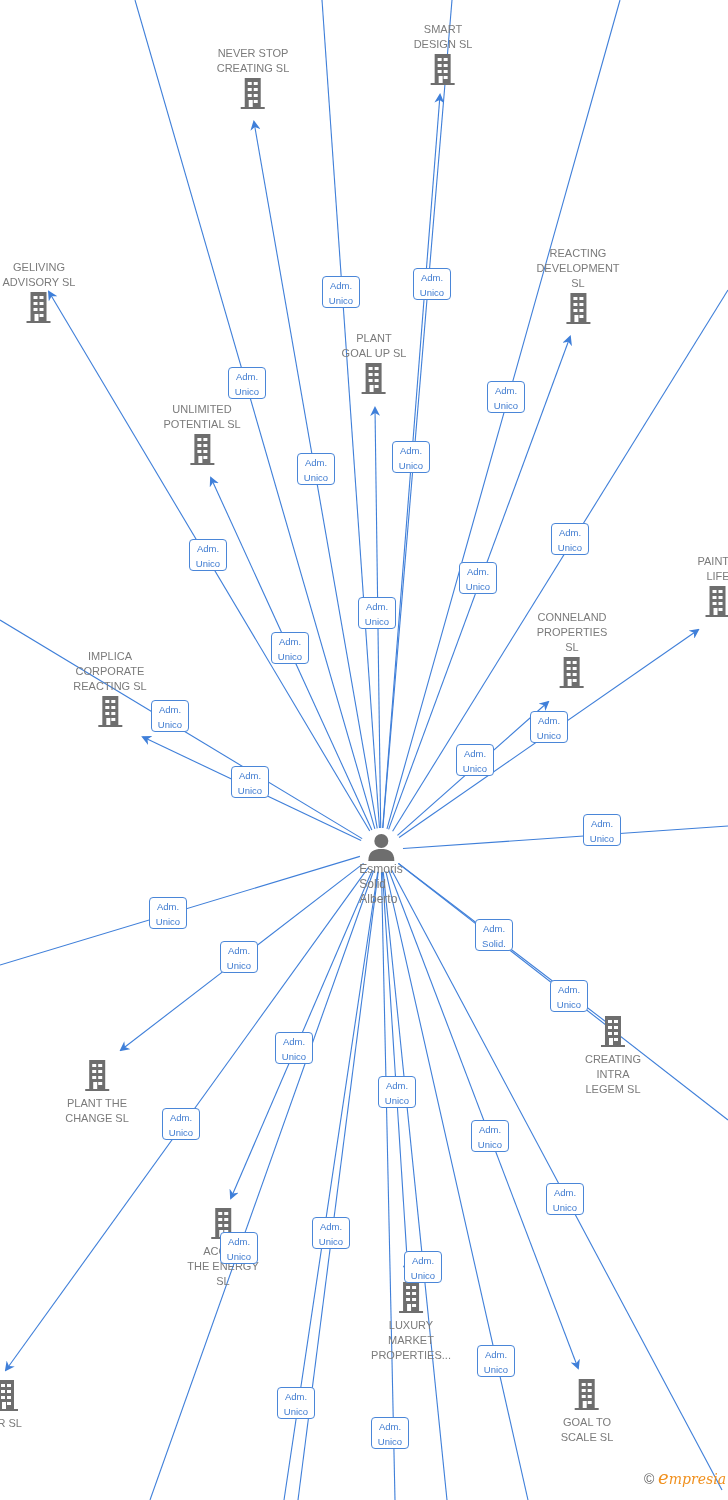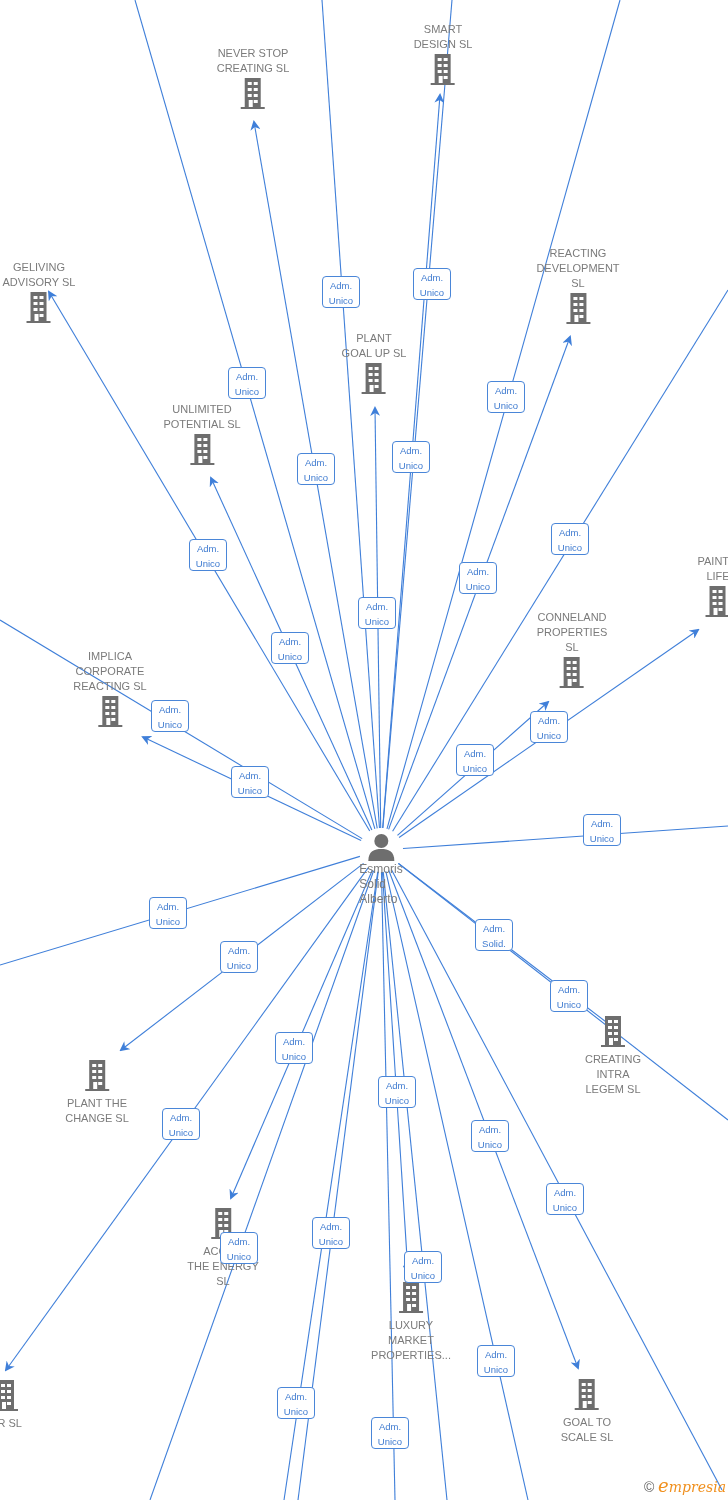--- a/index.html
+++ b/index.html
@@ -9,21 +9,21 @@
   .node { position:absolute; transform:translateX(-50%); text-align:center;
           color:#7b7b7b; font-size:11px; line-height:15px; white-space:nowrap; cursor:pointer; }
   .node .lbl { display:block; }
   .bld { display:inline-block; width:32px; height:34px; }
   .badge { position:absolute; width:38px; height:32px; box-sizing:border-box;
            border:1px solid #4a86d8; border-radius:4px; background:#fff;
            color:#3f7bd0; font-size:9.5px; line-height:15px; text-align:center;
            padding-top:1px; cursor:pointer; }
   .person { position:absolute; transform:translateX(-50%); 
             color:#7b7b7b; font-size:12px; line-height:15px; cursor:pointer; }
-  .brand { position:absolute; right:2px; bottom:4px; font-size:14px; color:#666;margin-left:32px; }
+  .brand { position:absolute; right:2px; bottom:12px; font-size:14px; color:#666;margin-left:32px; }
   .brand .e { color:#f0901e; font-family:"DejaVu Serif", serif; font-style:italic; }
 </style>
 </head>
 <body>
 
 <svg id="edges" xmlns="http://www.w3.org/2000/svg">
   <defs>
     <marker id="arr" markerWidth="10" markerHeight="10" refX="8" refY="5" orient="auto" markerUnits="userSpaceOnUse">
       <path d="M0,0 L10,5 L0,10 L3,5 z" fill="#3f7fd9"></path>
     </marker>

